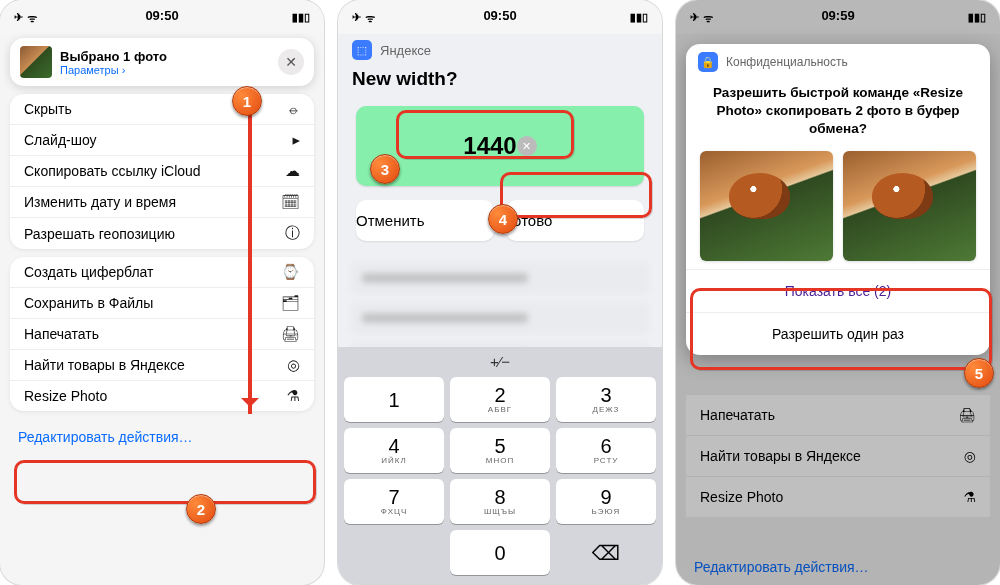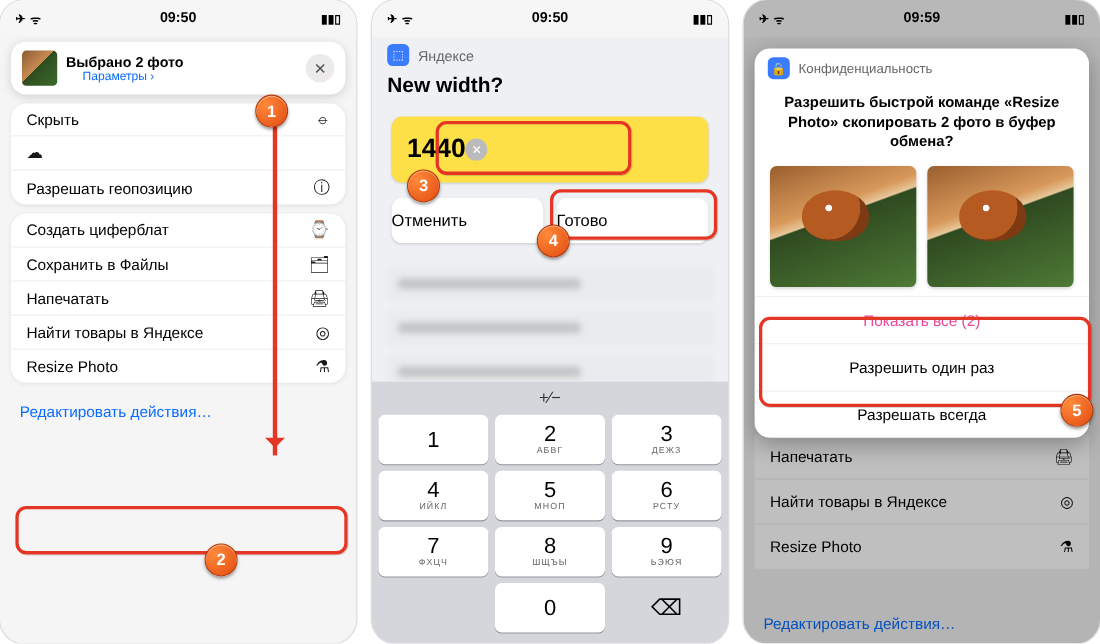--- a/index.html
+++ b/index.html
@@ -10,37 +10,37 @@
   .statusbar { height: 34px; display: flex; align-items: center; justify-content: space-between; padding: 0 14px; font-size: 13px; font-weight: 600; background: #f6f6f6; }
   .status-left, .status-right { display: flex; gap: 4px; align-items: center; }
   .sbicon { font-size: 11px; }
   .time { position:absolute; left:50%; top:8px; transform:translateX(-50%); font-weight:700; font-size:13px;}
   
   .sheet { background: #fff; border-radius: 14px; margin: 4px 10px 0; box-shadow: 0 2px 10px rgba(0,0,0,.15); overflow: hidden; }
   .sheet-head { display:flex; align-items:center; padding:8px 10px; gap:8px;}
   .thumb { width:32px; height:32px; border-radius:4px; background:linear-gradient(135deg,#8a5a33,#c98b52 45%,#2e4d20 46%, #3b6b2b); }
   .titlecol { flex:1; }
   .title { font-weight:700; font-size:13px; }
-  .subtitle { font-size:11px; color:#0a6cff;margin-left:15px; }
+  .subtitle { font-size:11px; color:#0a6cff; }
   .close { width:26px; height:26px; border-radius:50%; background:#eceaea; display:flex; align-items:center; justify-content:center; font-size:14px; color:#555;}
   .list { background:#fff; border-radius:14px; margin:8px 10px; overflow:hidden; box-shadow:0 1px 4px rgba(0,0,0,.08);}
   .row { display:flex; align-items:center; justify-content:space-between; padding:6px 14px; font-size:14px; border-top:1px solid #eee;}
   .row:first-child { border-top:none; }
   .row .icon { font-size:15px; opacity:.9; }
   .link { padding:10px 18px; font-size:14px; color:#0a6cff; }
   
   .hl { position:absolute; border:3px solid #e53524; border-radius:10px; pointer-events:none; box-shadow:1px 1px 0 rgba(0,0,0,.15);}
   .arrow { position:absolute; width:4px; background:#e53524; }
   .arrow:after{content:"";position:absolute;left:-7px;bottom:-2px;border:9px solid transparent;border-top-color:#e53524;}
   .badge { position:absolute; width:30px; height:30px; border-radius:50%; background:radial-gradient(circle at 30% 30%, #ff8a3a, #e24a10); color:#fff; font-weight:700; display:flex; align-items:center; justify-content:center; font-size:15px; box-shadow:0 2px 3px rgba(0,0,0,.4), inset 0 1px 1px rgba(255,255,255,.5); border:1px solid #b03806;}
   
   .topbar2 { display:flex; align-items:center; gap:8px; padding:6px 14px; font-size:13px; color:#666;}
   .appicon2 { width:20px; height:20px; border-radius:5px; background:#3b7bff; display:flex; align-items:center; justify-content:center; color:#fff; font-size:11px;}
   .prompt { font-size:19px; font-weight:700; padding:2px 14px 16px;}
-  .inputbox { background:#fde047; border-radius:10px; margin:0 18px; padding:16px 14px; display:flex; align-items:center; justify-content:flex-start; box-shadow:0 1px 2px rgba(0,0,0,.12);}
+  .inputbox { background:#86efac; border-radius:10px; margin:0 18px; padding:26px 14px; display:flex; align-items:center; justify-content:center; box-shadow:0 1px 2px rgba(0,0,0,.12);}
   .inputval { font-size:24px; font-weight:700;}
   .clear { width:20px;height:20px;border-radius:50%;background:#bbb;color:#fff;display:flex;align-items:center;justify-content:center;font-size:11px;}
   .btnrow { display:flex; gap:12px; padding:14px 18px;}
   .btn { flex:1; background:#fff; border-radius:10px; padding:12px 0; text-align:left; font-size:15px; box-shadow:0 1px 2px rgba(0,0,0,.1);}
   .btn.bold { font-weight:400;}
   .blurlist { margin:0 12px;}
   .blurrow { height:34px; border-radius:6px; background:rgba(0,0,0,.04); margin:6px 0; display:flex; align-items:center; padding:0 12px; filter:blur(3px); opacity:.5;}
   .blurrow span{ width:60%; height:10px; background:#999; border-radius:3px;}
   .kbd { position:absolute; bottom:0; left:0; right:0; background:#d4d6db; padding-top:30px;}
   .plusminus{position:absolute;top:6px;left:50%;transform:translateX(-50%);font-size:15px;color:#333;}
@@ -54,21 +54,21 @@
   .bglist { margin:0 10px;}
   .bgrow { display:flex;align-items:center;justify-content:space-between;padding:12px 14px;font-size:14px;background:#fff;border-top:1px solid #eee;}
   .overlay { position:absolute; inset:0; background:rgba(0,0,0,.25);}
   .card { position:absolute; left:10px; right:10px; top:44px; background:#fff; border-radius:14px; box-shadow:0 6px 20px rgba(0,0,0,.3); overflow:hidden;}
   .card-head{display:flex;align-items:center;gap:8px;padding:8px 12px;font-size:12px;color:#666;}
   .msg{padding:4px 14px 12px;font-size:13.5px;font-weight:700;text-align:center;line-height:1.35;}
   .thumbs{display:flex;gap:10px;padding:0 14px 8px;}
   .ph{flex:1;aspect-ratio:1.2;border-radius:6px;background:linear-gradient(160deg,#9a5f2f 0%,#d8985a 35%,#e6c79a 42%,#2f4a20 43%,#4e7a36 100%);box-shadow:0 1px 3px rgba(0,0,0,.15);position:relative;}
   .ph:after{content:"";position:absolute;left:22%;top:20%;width:46%;height:42%;border-radius:50% 50% 45% 45%;background:radial-gradient(circle at 40% 35%,#fff 0 6%,#b55a21 7% 60%,#7e3a13 61%);}
   .crow{padding:13px 0;text-align:center;font-size:14px;border-top:1px solid #eee;}
-  .crow.secondary{color:#ec4899;}
+  .crow.secondary{color:#4c1d95;}
   .link3 { position:absolute;bottom:10px;left:18px;color:#0a6cff;font-size:14px;}
 </style>
 </head>
 <body>
 
 <div class="stage">
 
   <div class="phone">
     <div class="statusbar">
       <div class="status-left">
@@ -77,33 +77,42 @@
         </div>
       <div class="time">09:50</div>
       <div class="status-right">
           <span class="sbicon">▮▮▯</span>
         </div>
     </div>
     <div class="sheet">
       <div class="sheet-head">
         <div class="thumb"></div>
         <div class="titlecol">
-          <div class="title">Выбрано 2 фото</div>
+          <div class="title">Выбрано 1 фото</div>
           <div class="subtitle">Параметры ›</div>
         </div>
         <div class="close">✕</div>
       </div>
     </div>
     <div class="list" id="l1a">
         <div class="row">
           <span>Скрыть</span>
           <span class="icon">⦵</span>
         </div>
         <div class="row">
+          <span>Слайд-шоу</span>
+          <span class="icon">▸</span>
+        </div>
+        <div class="row">
+          <span>Скопировать ссылку iCloud</span>
           <span class="icon">☁</span>
+        </div>
+        <div class="row">
+          <span>Изменить дату и время</span>
+          <span class="icon">🗓</span>
         </div>
         <div class="row">
           <span>Разрешать геопозицию</span>
           <span class="icon">ⓘ</span>
         </div>
       </div>
     <div class="list" id="l1b">
         <div class="row">
           <span>Создать циферблат</span>
           <span class="icon">⌚</span>
@@ -259,19 +268,18 @@
         <div class="appicon2">🔒</div>
         <span>Конфиденциальность</span>
       </div>
       <div class="msg">Разрешить быстрой команде «Resize Photo» скопировать 2 фото в буфер обмена?</div>
       <div class="thumbs">
         <div class="ph"></div>
         <div class="ph"></div>
       </div>
       <div class="crow secondary">Показать все (2)</div>
       <div class="crow">Разрешить один раз</div>
-      <div class="crow">Разрешать всегда</div>
     </div>
 
     <div class="hl" style="left:14px;top:288px;width:302px;height:82px;"></div>
     <div class="badge" style="left:288px;top:358px;">5</div>
   </div>
 </div>
 
 </body></html>

